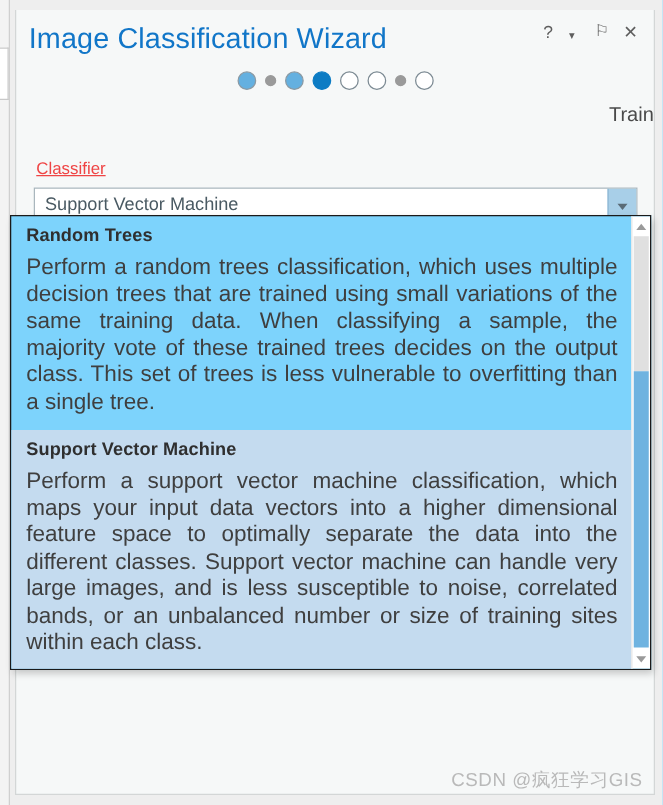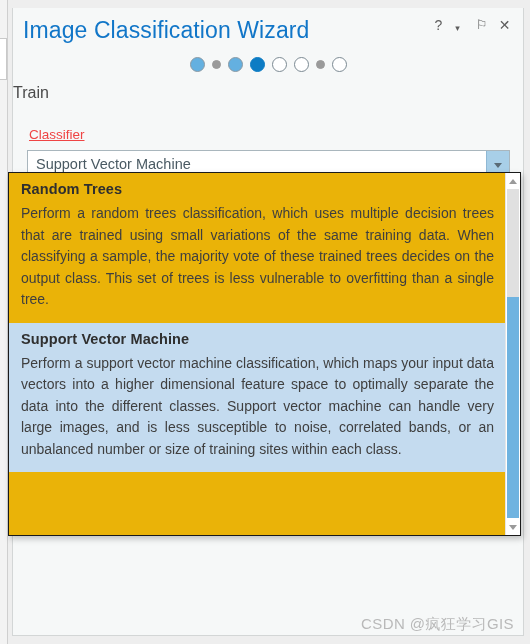--- a/index.html
+++ b/index.html
@@ -95,21 +95,21 @@
   .dot-sm { width: 9px;  height: 9px; }
   .dot-done    { background: #64b0e0; border: 1px solid #8b9aa4; }
   .dot-current { background: #0d7cc4; border: 1px solid #0d7cc4; }
   .dot-todo    { background: #ffffff; border: 1px solid #7c8a93; }
   .dot-minor   { background: #9a9a9a; border: 1px solid #9a9a9a; }
 
   #step-label {
     position: absolute;
     left: 0; top: 76px;
     width: 100%;
-    text-align: left;
+    text-align: right;
     font-size: 16px;
     color: #4a4a4a;
   }
 
   
   #classifier-label {
     position: absolute;
     left: 16px; top: 119px;
     font-size: 13.5px;
     color: #ef4444;
@@ -146,40 +146,40 @@
     border-right: 4px solid transparent;
     border-top: 5px solid #5a6b76;
   }
 
   
   #dropdown-popup {
     position: absolute;
     left: 8px; top: 172px;
     width: 513px; height: 364px;
     box-sizing: border-box;
-    background: #eab308;
+    background: #7dd3fc;
     border: 1px solid #1a1a1a;
     box-shadow: 2px 3px 6px rgba(0,0,0,0.22);
     overflow: hidden;
   }
   .option-row {
     box-sizing: border-box;
     padding: 8px 12px 12px 12px;
     width: 497px;
   }
   .option-row.selected { background: #c4dbef; }
   .option-title {
     font-size: 14.5px;
     font-weight: bold;
     color: #2f2f2f;
     margin-bottom: 6px;
     letter-spacing: 0.1px;
   }
   .option-desc {
-    font-size: 14px;
+    font-size: 18px;
     line-height: 21.5px;
     color: #3f3f3f;
     text-align: justify;
     text-justify: inter-word;
   }
 
   
   #dropdown-scrollbar {
     position: absolute;
     right: 0; top: 0;

